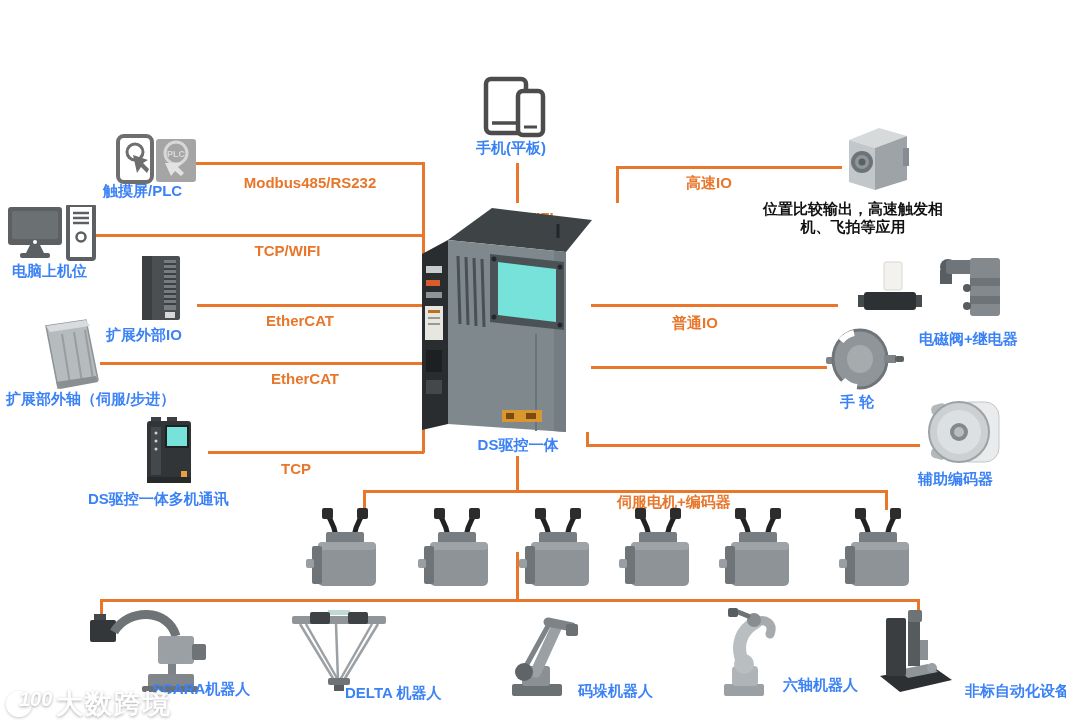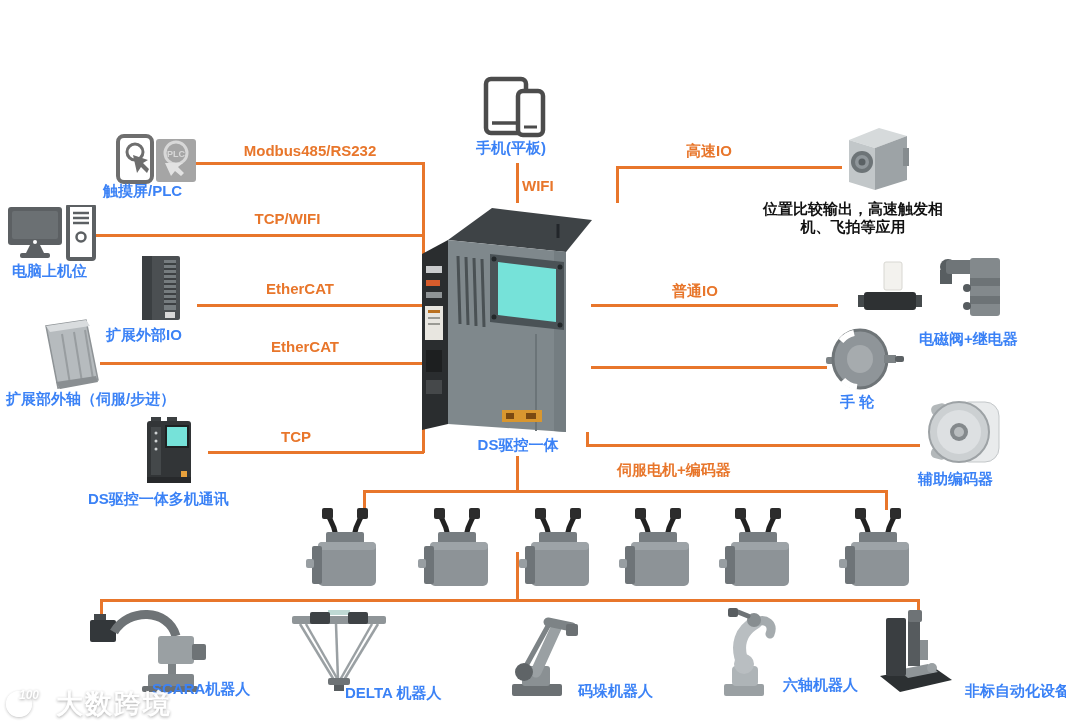--- a/index.html
+++ b/index.html
@@ -3,34 +3,34 @@
 <meta charset="utf-8">
 <style>
   :root{ --accent:#E8762B; --screen:#76E2D9; }
   *{margin:0;padding:0;box-sizing:border-box;}
   body{background:#fff;font-family:"Liberation Sans","DejaVu Sans",sans-serif;}
   #stage{position:relative;width:1066px;height:724px;background:#fff;overflow:hidden;}
   .title{position:absolute;left:0;top:16px;width:100%;text-align:center;
          font-size:33px;font-weight:900;color:#000;letter-spacing:1px;}
   .line{position:absolute;background:var(--accent);z-index:1;}
   .link-label{position:absolute;color:var(--accent);font-size:15px;font-weight:bold;
-              text-align:center;white-space:nowrap;z-index:2;}
+              text-align:center;white-space:nowrap;z-index:2;margin-top:32px;}
   .dev-label{position:absolute;color:#3b82f6;font-size:15px;font-weight:bold;
              white-space:nowrap;z-index:3;}
   .img{position:absolute;z-index:3;line-height:0;}
   .img.under{z-index:2;}
   .caption{position:absolute;color:#111;font-size:15px;font-weight:bold;text-align:center;
            line-height:18px;z-index:3;}
   .watermark{position:absolute;left:6px;top:686px;display:flex;align-items:center;gap:6px;
              z-index:10;color:#fff;opacity:.92;text-shadow:0 1px 3px rgba(90,90,90,.55);}
   .watermark .wm-text{font-size:27px;font-weight:bold;letter-spacing:2px;}
   .wm-logo{position:relative;width:44px;height:32px;}
   .wm-ring{position:absolute;left:0;top:3px;width:26px;height:26px;border:3px solid #fff;
            border-radius:50%;box-shadow:0 1px 3px rgba(90,90,90,.4);}
-  .wm-num{position:absolute;left:13px;top:0;font-size:12px;font-style:italic;font-weight:bold;}
+  .wm-num{position:absolute;left:13px;top:0;font-size:20px;font-style:italic;font-weight:bold;}
 </style>
 </head>
 <body>
 
 <div id="stage">
 
 
   <div class="line" style="left:193px;top:162px;width:231px;height:3px;"></div>
   <div class="line" style="left:422px;top:162px;width:3px;height:291px;"></div>
   <div class="line" style="left:93px;top:234px;width:331px;height:3px;"></div>

